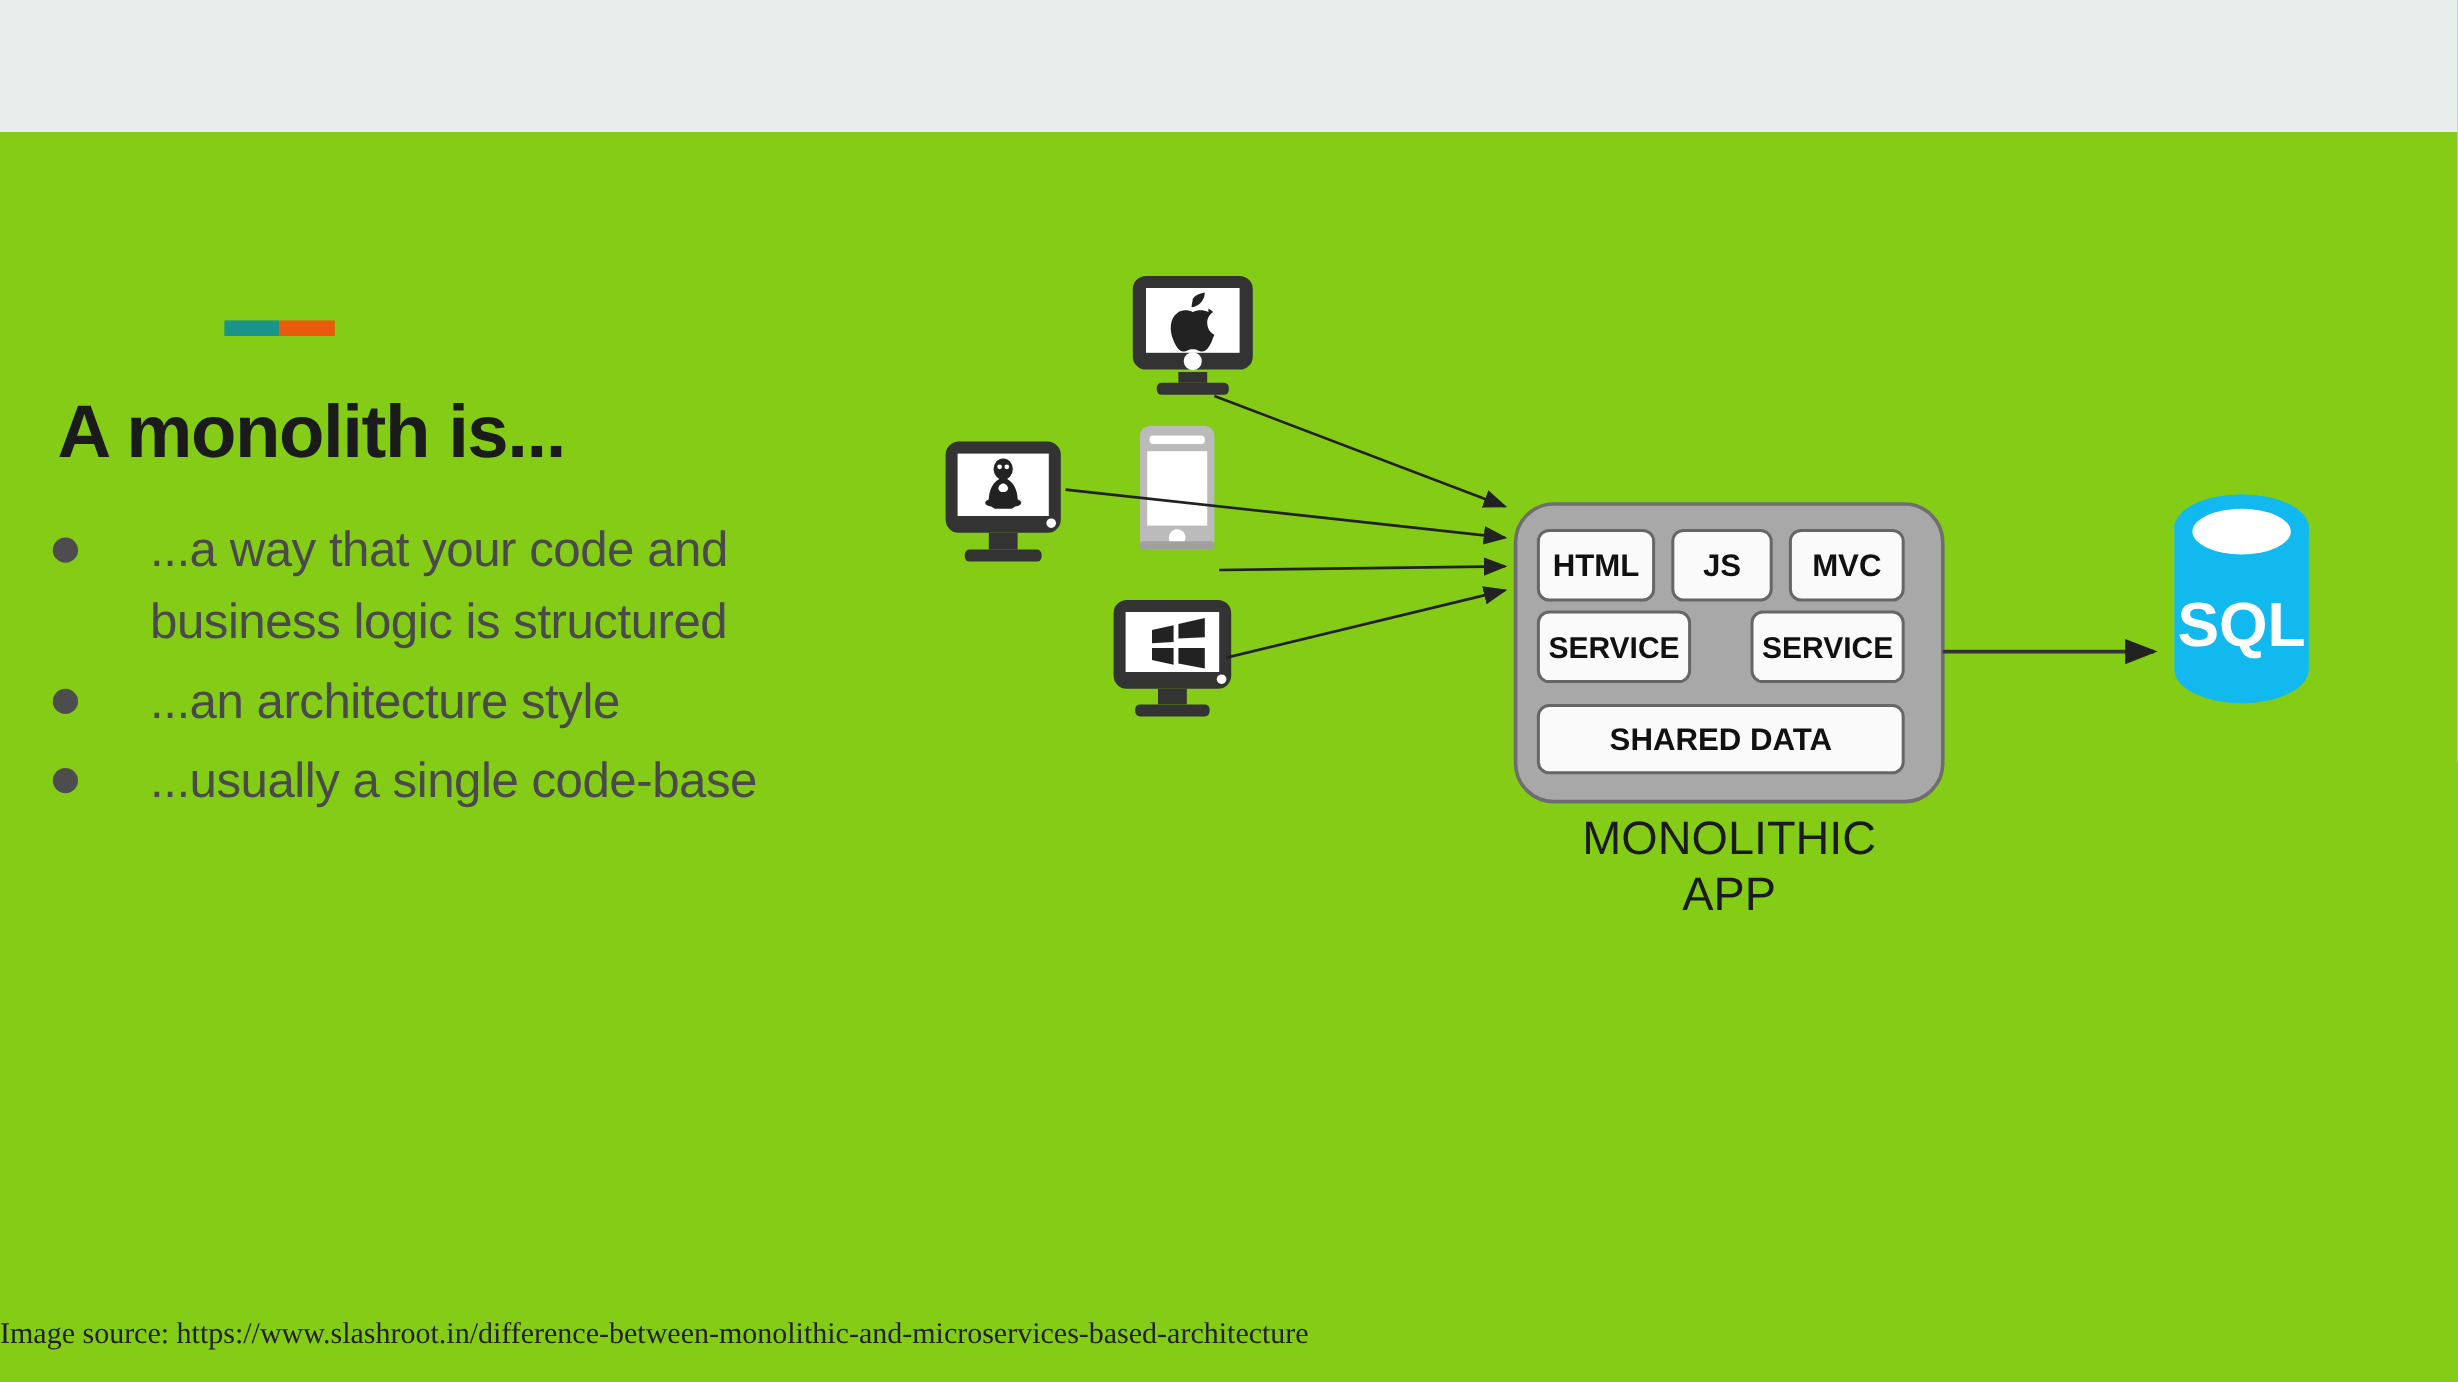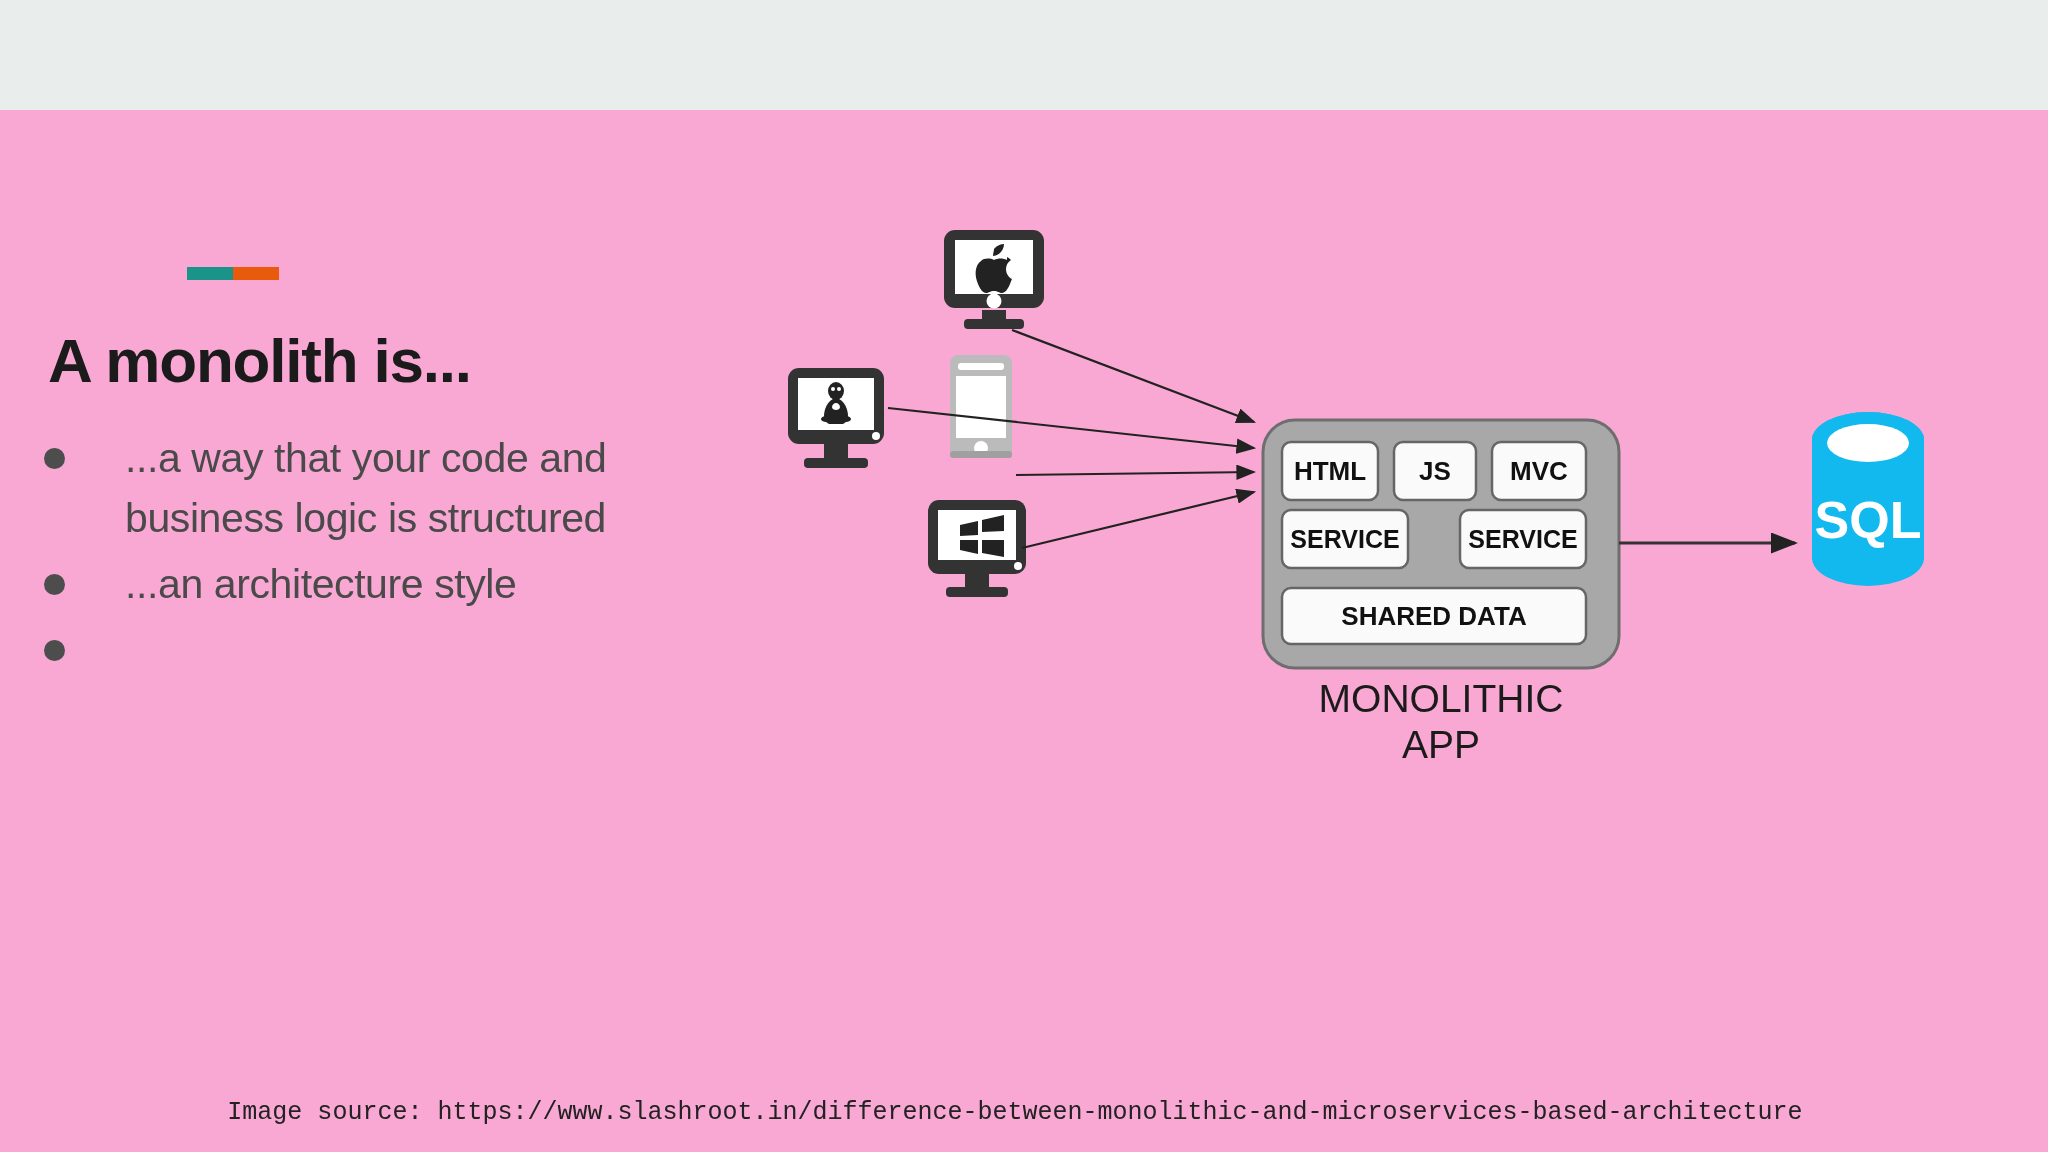--- a/index.html
+++ b/index.html
@@ -11,21 +11,21 @@
     width: 2048px;
     height: 1152px;
     overflow: hidden;
     font-family: "Liberation Sans", sans-serif;
   }
 
   #slide {
     position: relative;
     width: 2048px;
     height: 1152px;
-    background: #f9a8d4;
+    background: #84cc16;
     overflow: hidden;
   }
 
   
   #top-banner {
     position: absolute;
     left: 0;
     top: 0;
     width: 2048px;
     height: 110px;
@@ -113,26 +113,26 @@
   #diagram svg {
     display: block;
   }
 
   
   #caption {
     position: absolute;
     left: 0;
     top: 1098px;
     width: 2048px;
-    text-align: center;
+    text-align: left;
     padding-right: 18px;
     box-sizing: border-box;
     font-size: 25px;
     color: #222222;
-    font-family: Liberation Mono, monospace;
+    font-family: Liberation Serif, serif;
   }
 </style>
 </head>
 <body>
 
 <div id="slide">
 
   <div id="top-banner"></div>
 
   <div id="left-col">
@@ -148,20 +148,21 @@
       <li>
         <span class="dot"></span>
         <span>...a way that your code and business logic is structured</span>
       </li>
       <li>
         <span class="dot"></span>
         <span>...an architecture style</span>
       </li>
       <li>
         <span class="dot"></span>
+        <span>...usually a single code-base</span>
       </li>
     </ul>
 
   </div>
 
   <div id="diagram">
     <svg width="1288" height="680" viewBox="0 0 1288 680" xmlns="http://www.w3.org/2000/svg">
 
       <g>
         <rect x="184" y="30" width="100" height="78" rx="11" ry="11" fill="#333333"></rect>

